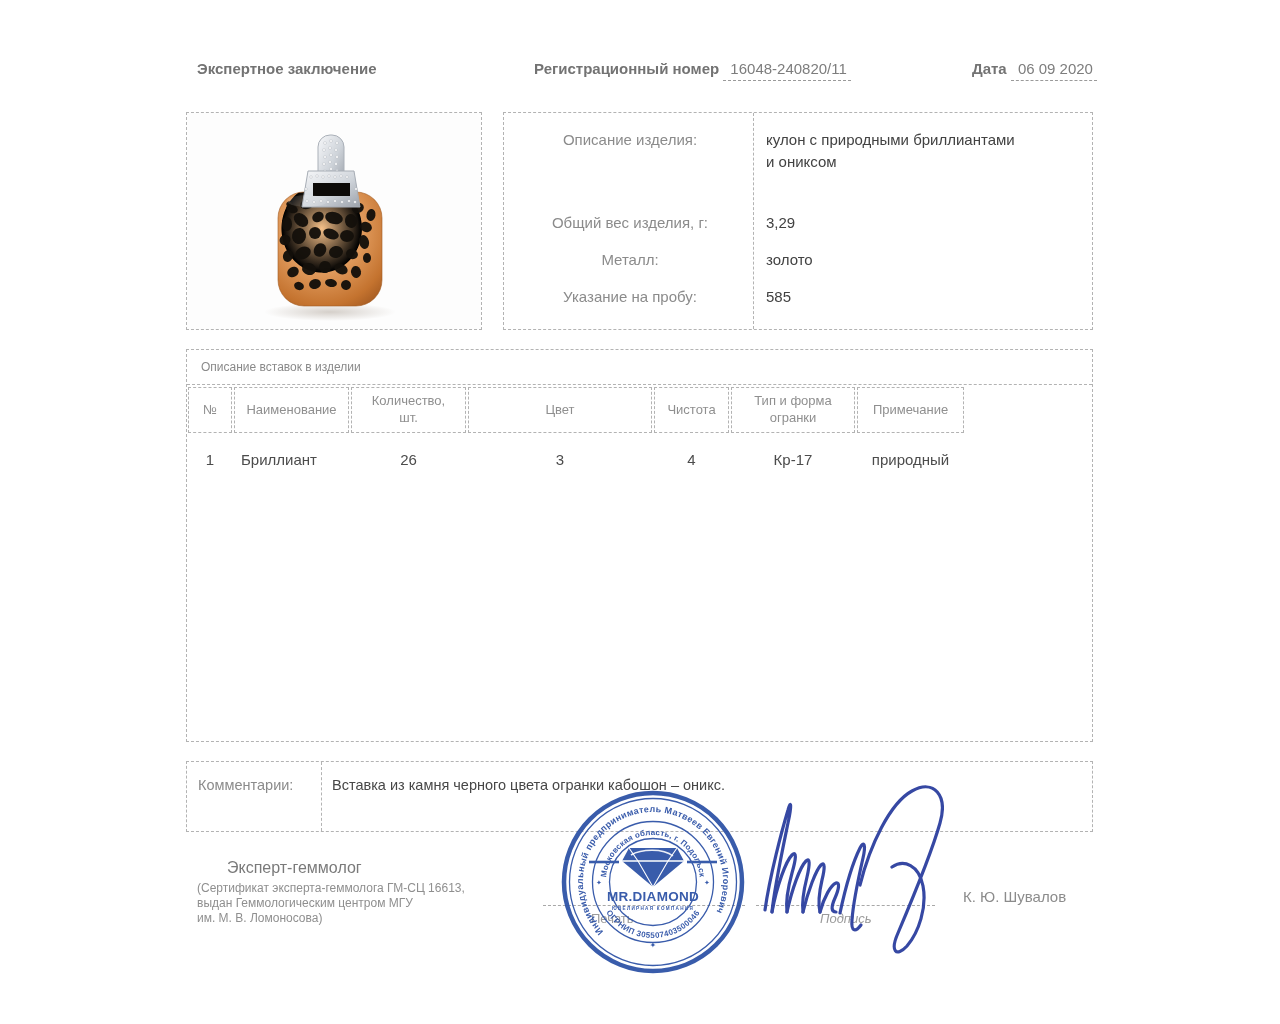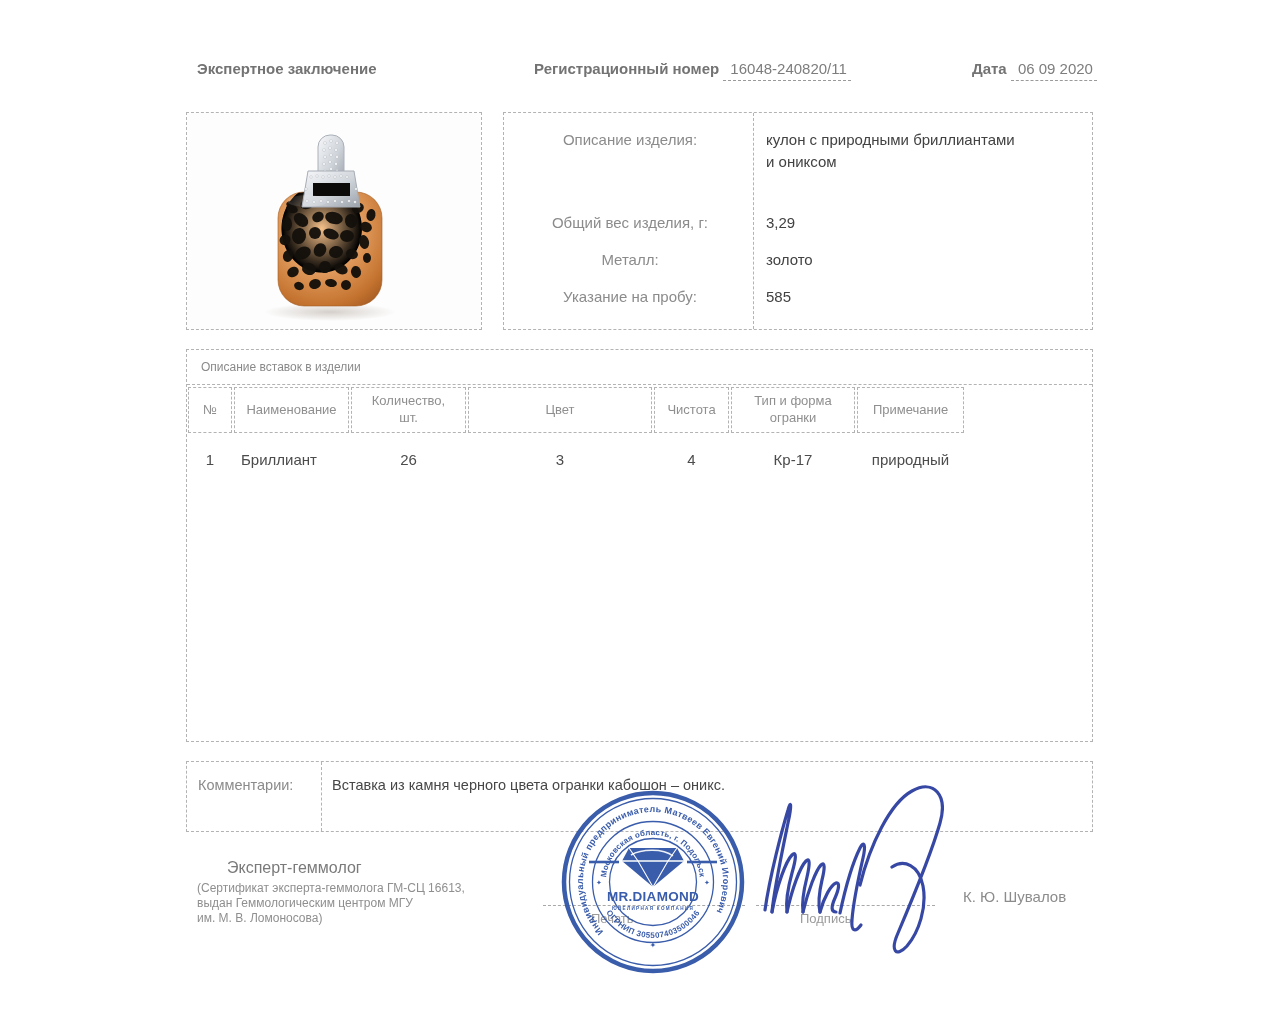--- a/index.html
+++ b/index.html
@@ -57,21 +57,21 @@
   .comments-text  { position:absolute; left:145px; top:15px; right:10px; font-size:14.5px; color:#474747; }
 
   
   .expert-title { position:absolute; left:197px; top:859px; font-size:16px; color:#7a7a7a;margin-left:30px; }
   .expert-cert  { position:absolute; left:197px; top:881px; font-size:12px; color:#8f8f8f; line-height:15px; }
   .sig-line { position:absolute; top:905px; border-top:1px dashed #a8a8a8; z-index:1; }
   .seal-line { left:543px; width:202px; }
   .pen-line  { left:756px; width:179px; }
   .line-label { position:absolute; top:911px; font-size:13px; color:#9b9b9b; z-index:1; }
   .seal-label { left:591px; }
-  .pen-label  { left:800px; }
+  .pen-label  { left:820px;font-style:italic; }
   .expert-name { position:absolute; left:963px; top:888px; font-size:15px; color:#8c8c8c; z-index:2; }
 
   .stamp { position:absolute; left:559px; top:788px; width:188px; height:188px; z-index:3; opacity:.93; }
   .signature { position:absolute; left:690px; top:765px; width:280px; height:200px; z-index:4; }
 </style>
 </head>
 <body>
 
 <div class="sheet">
 

